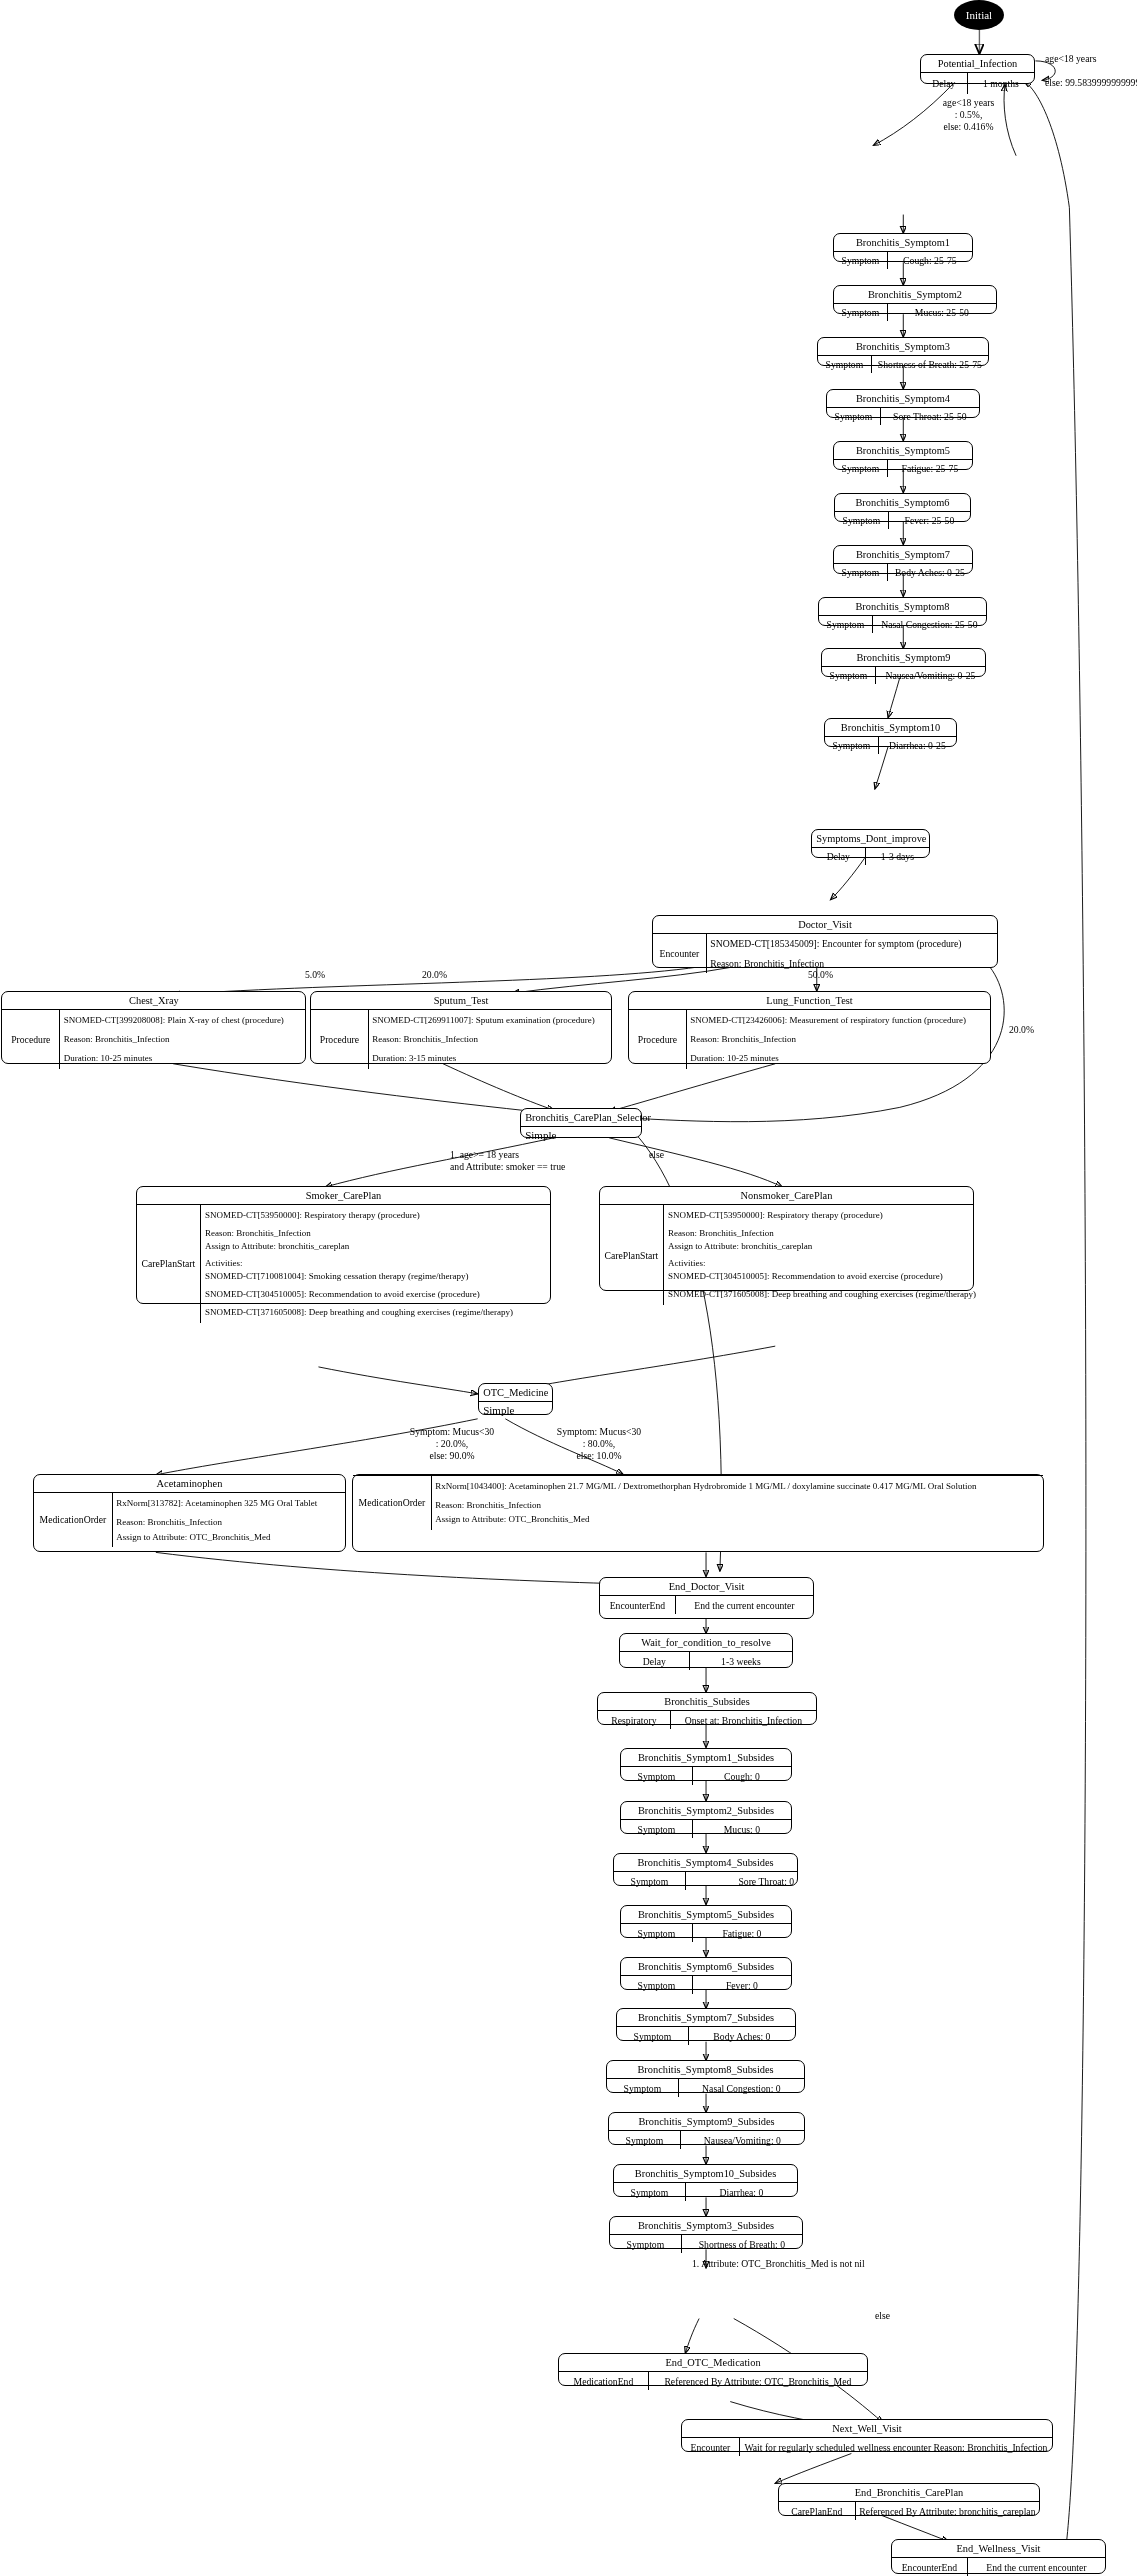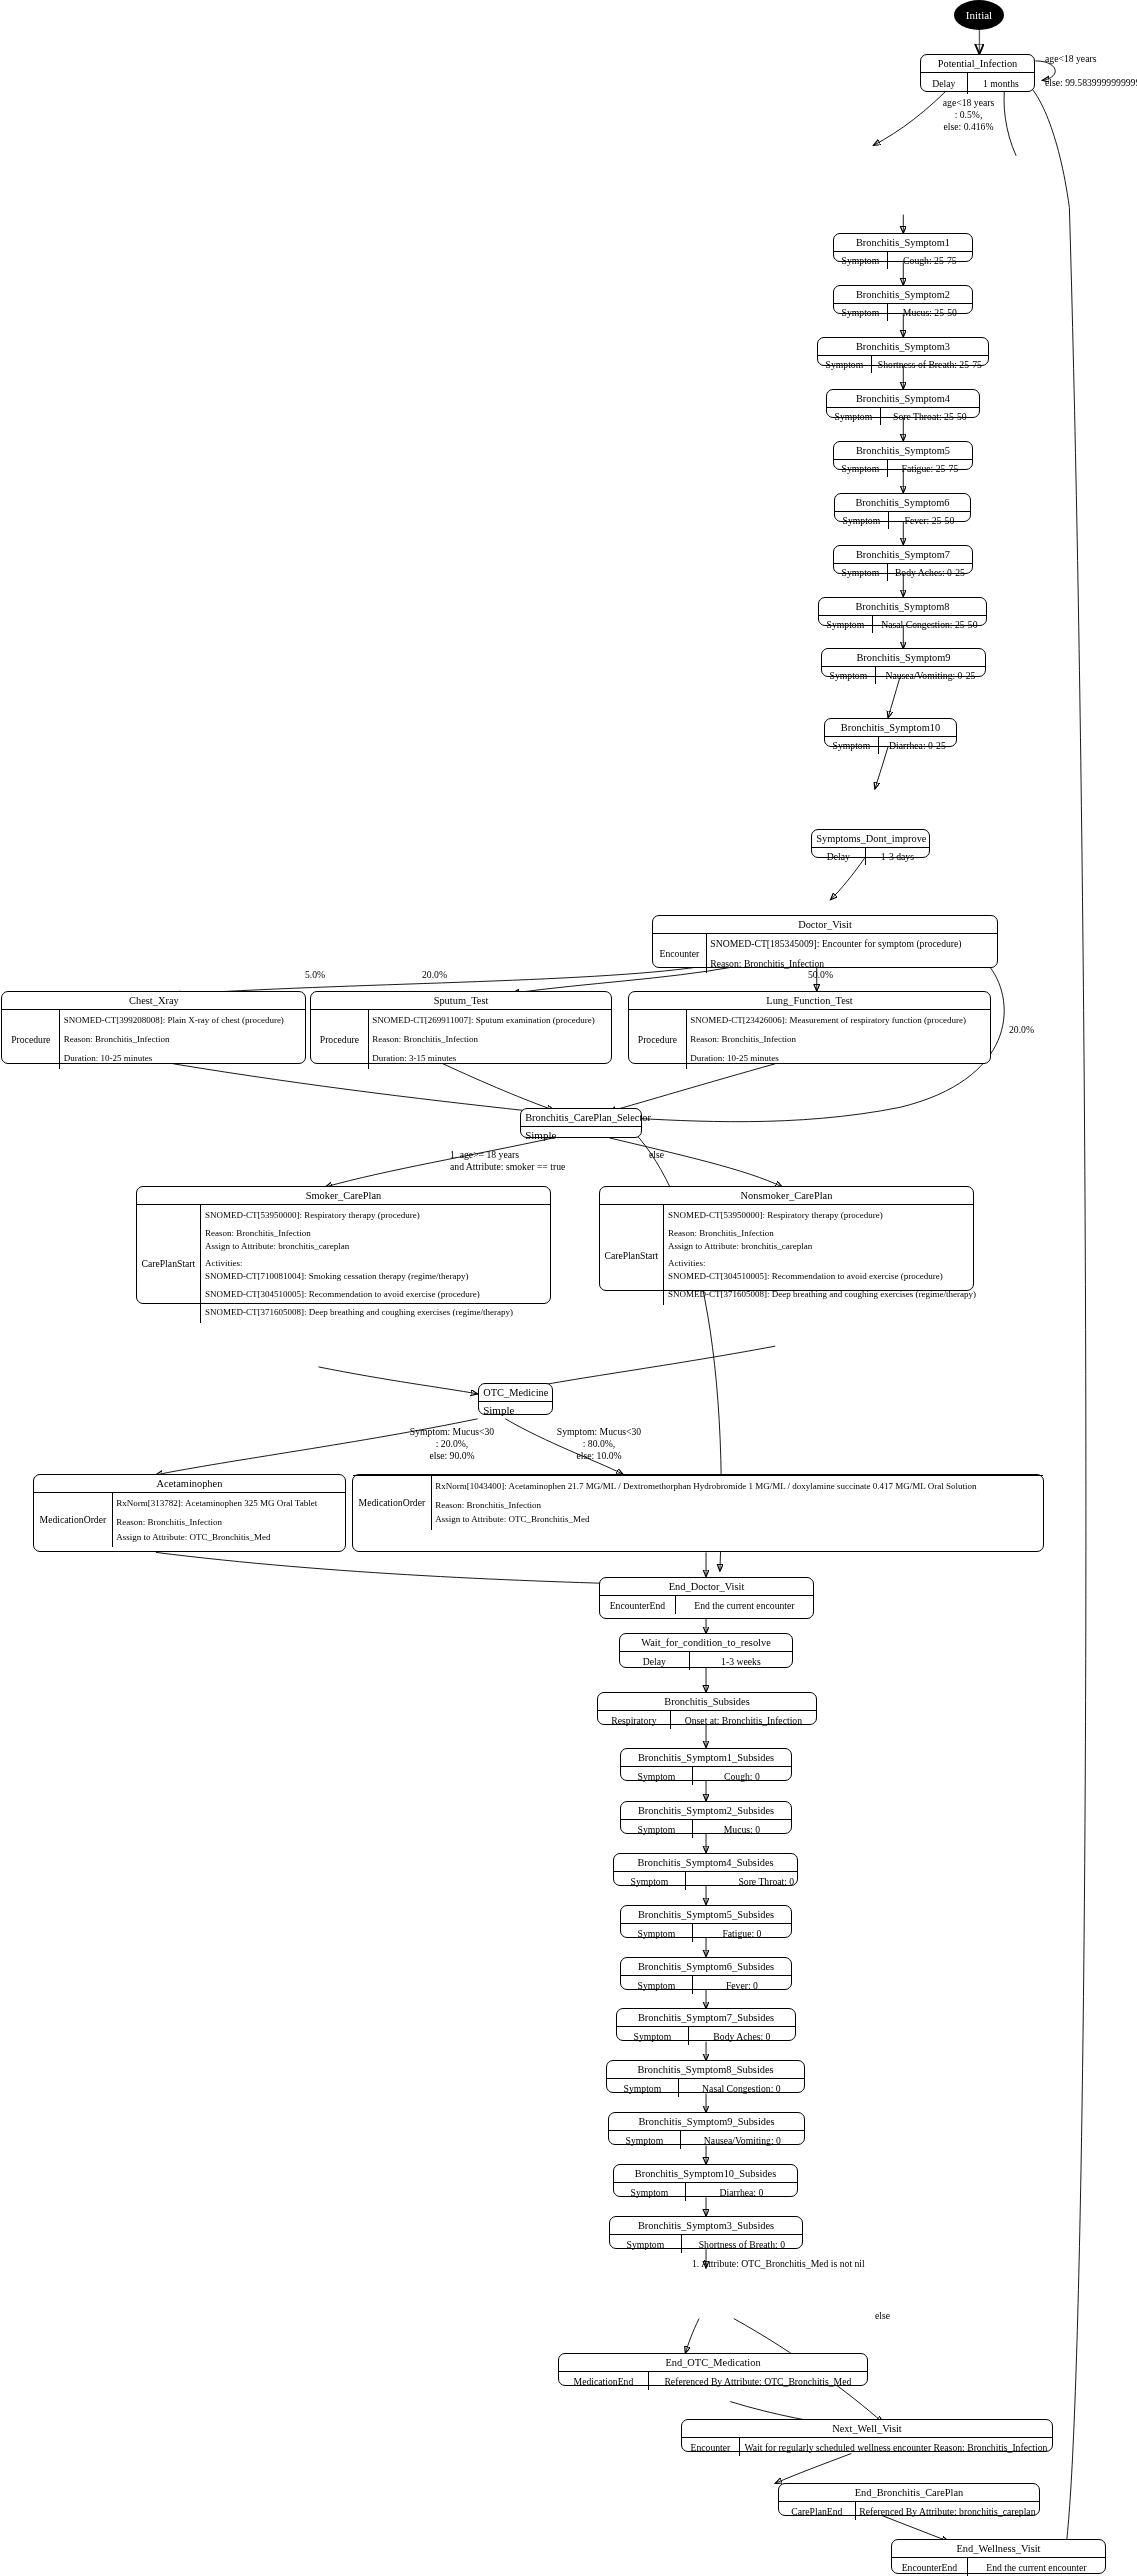--- a/index.html
+++ b/index.html
@@ -107,21 +107,21 @@
 
     <path d="M1250,3625 C1300,3645 1340,3660 1370,3672" marker-end="url(#ah)"></path>
 
     <path d="M1540,3680 C1575,3400 1580,1500 1545,300 C1530,190 1500,130 1480,118" marker-end="url(#ah)"></path>
   </svg>
 
   <div class="initial" style="left:954px;top:0px;width:50px;height:30px;">
     <span>Initial</span>
   </div>
 
-  <div class="node" style="left:920px;top:54px;width:115px;height:38px;">
+  <div class="node" style="left:920px;top:54px;width:115px;height:30px;">
     <div class="title">Potential_Infection</div>
     <div class="body" style="border-top:0.7px solid #000;">
       <div class="kind" style="width:43px;">Delay</div>
       <div class="det" style="text-align:center;">1 months</div>
     </div>
   </div>
   <div class="elabel" style="left:1045px;top:53px;width:138px;">
     <div>age&lt;18 years</div>
       <div style="text-align:right;">: 99.5%,</div>
       <div>else: 99.58399999999999</div>
@@ -134,21 +134,21 @@
 
 
   <div class="node" style="left:833px;top:233px;width:140px;height:29px;">
     <div class="title">Bronchitis_Symptom1</div>
     <div class="body">
         <div class="kind" style="width:50px;">Symptom</div>
     <div class="det" style="text-align:center;padding:0.7px 2.8px;">Cough: 25-75</div>
       </div>
   </div>
 
-  <div class="node" style="left:833px;top:285px;width:140px;height:29px;">
+  <div class="node" style="left:833px;top:285px;width:164px;height:29px;">
     <div class="title">Bronchitis_Symptom2</div>
     <div class="body">
         <div class="kind" style="width:50px;">Symptom</div>
     <div class="det" style="text-align:center;padding:0.7px 2.8px;">Mucus: 25-50</div>
       </div>
   </div>
 
   <div class="node" style="left:817px;top:337px;width:172px;height:29px;">
     <div class="title">Bronchitis_Symptom3</div>
     <div class="body">

